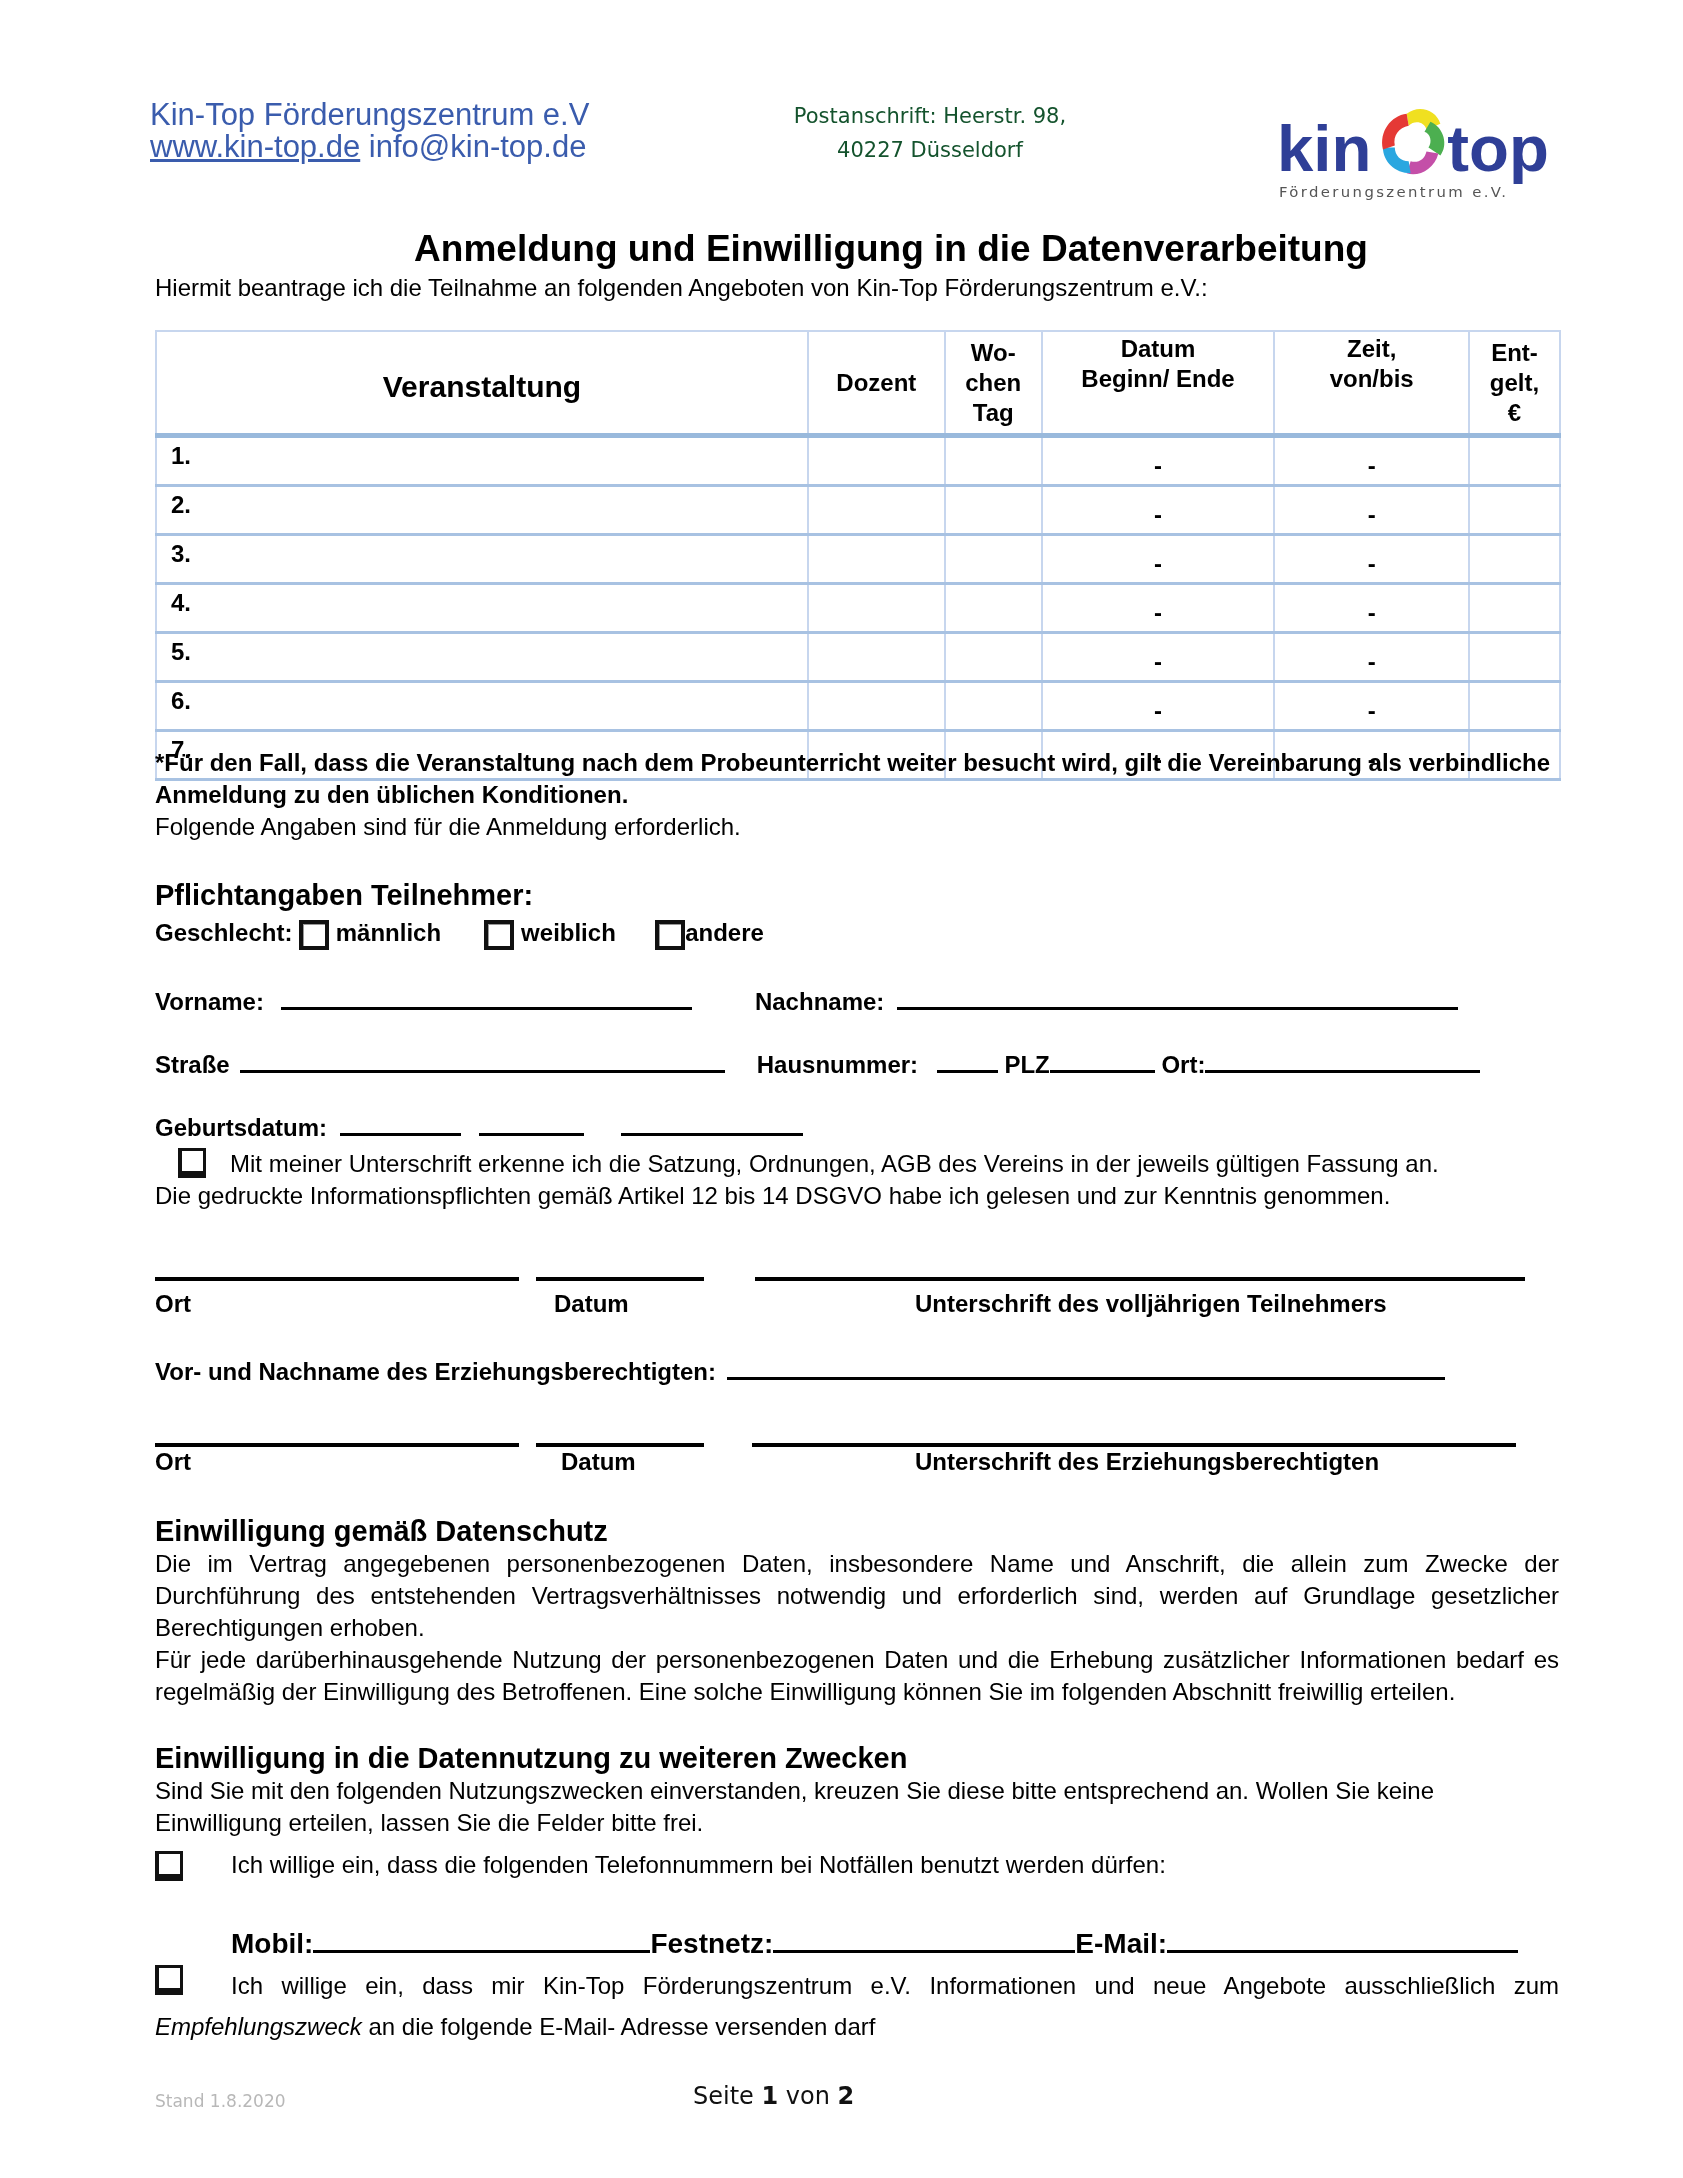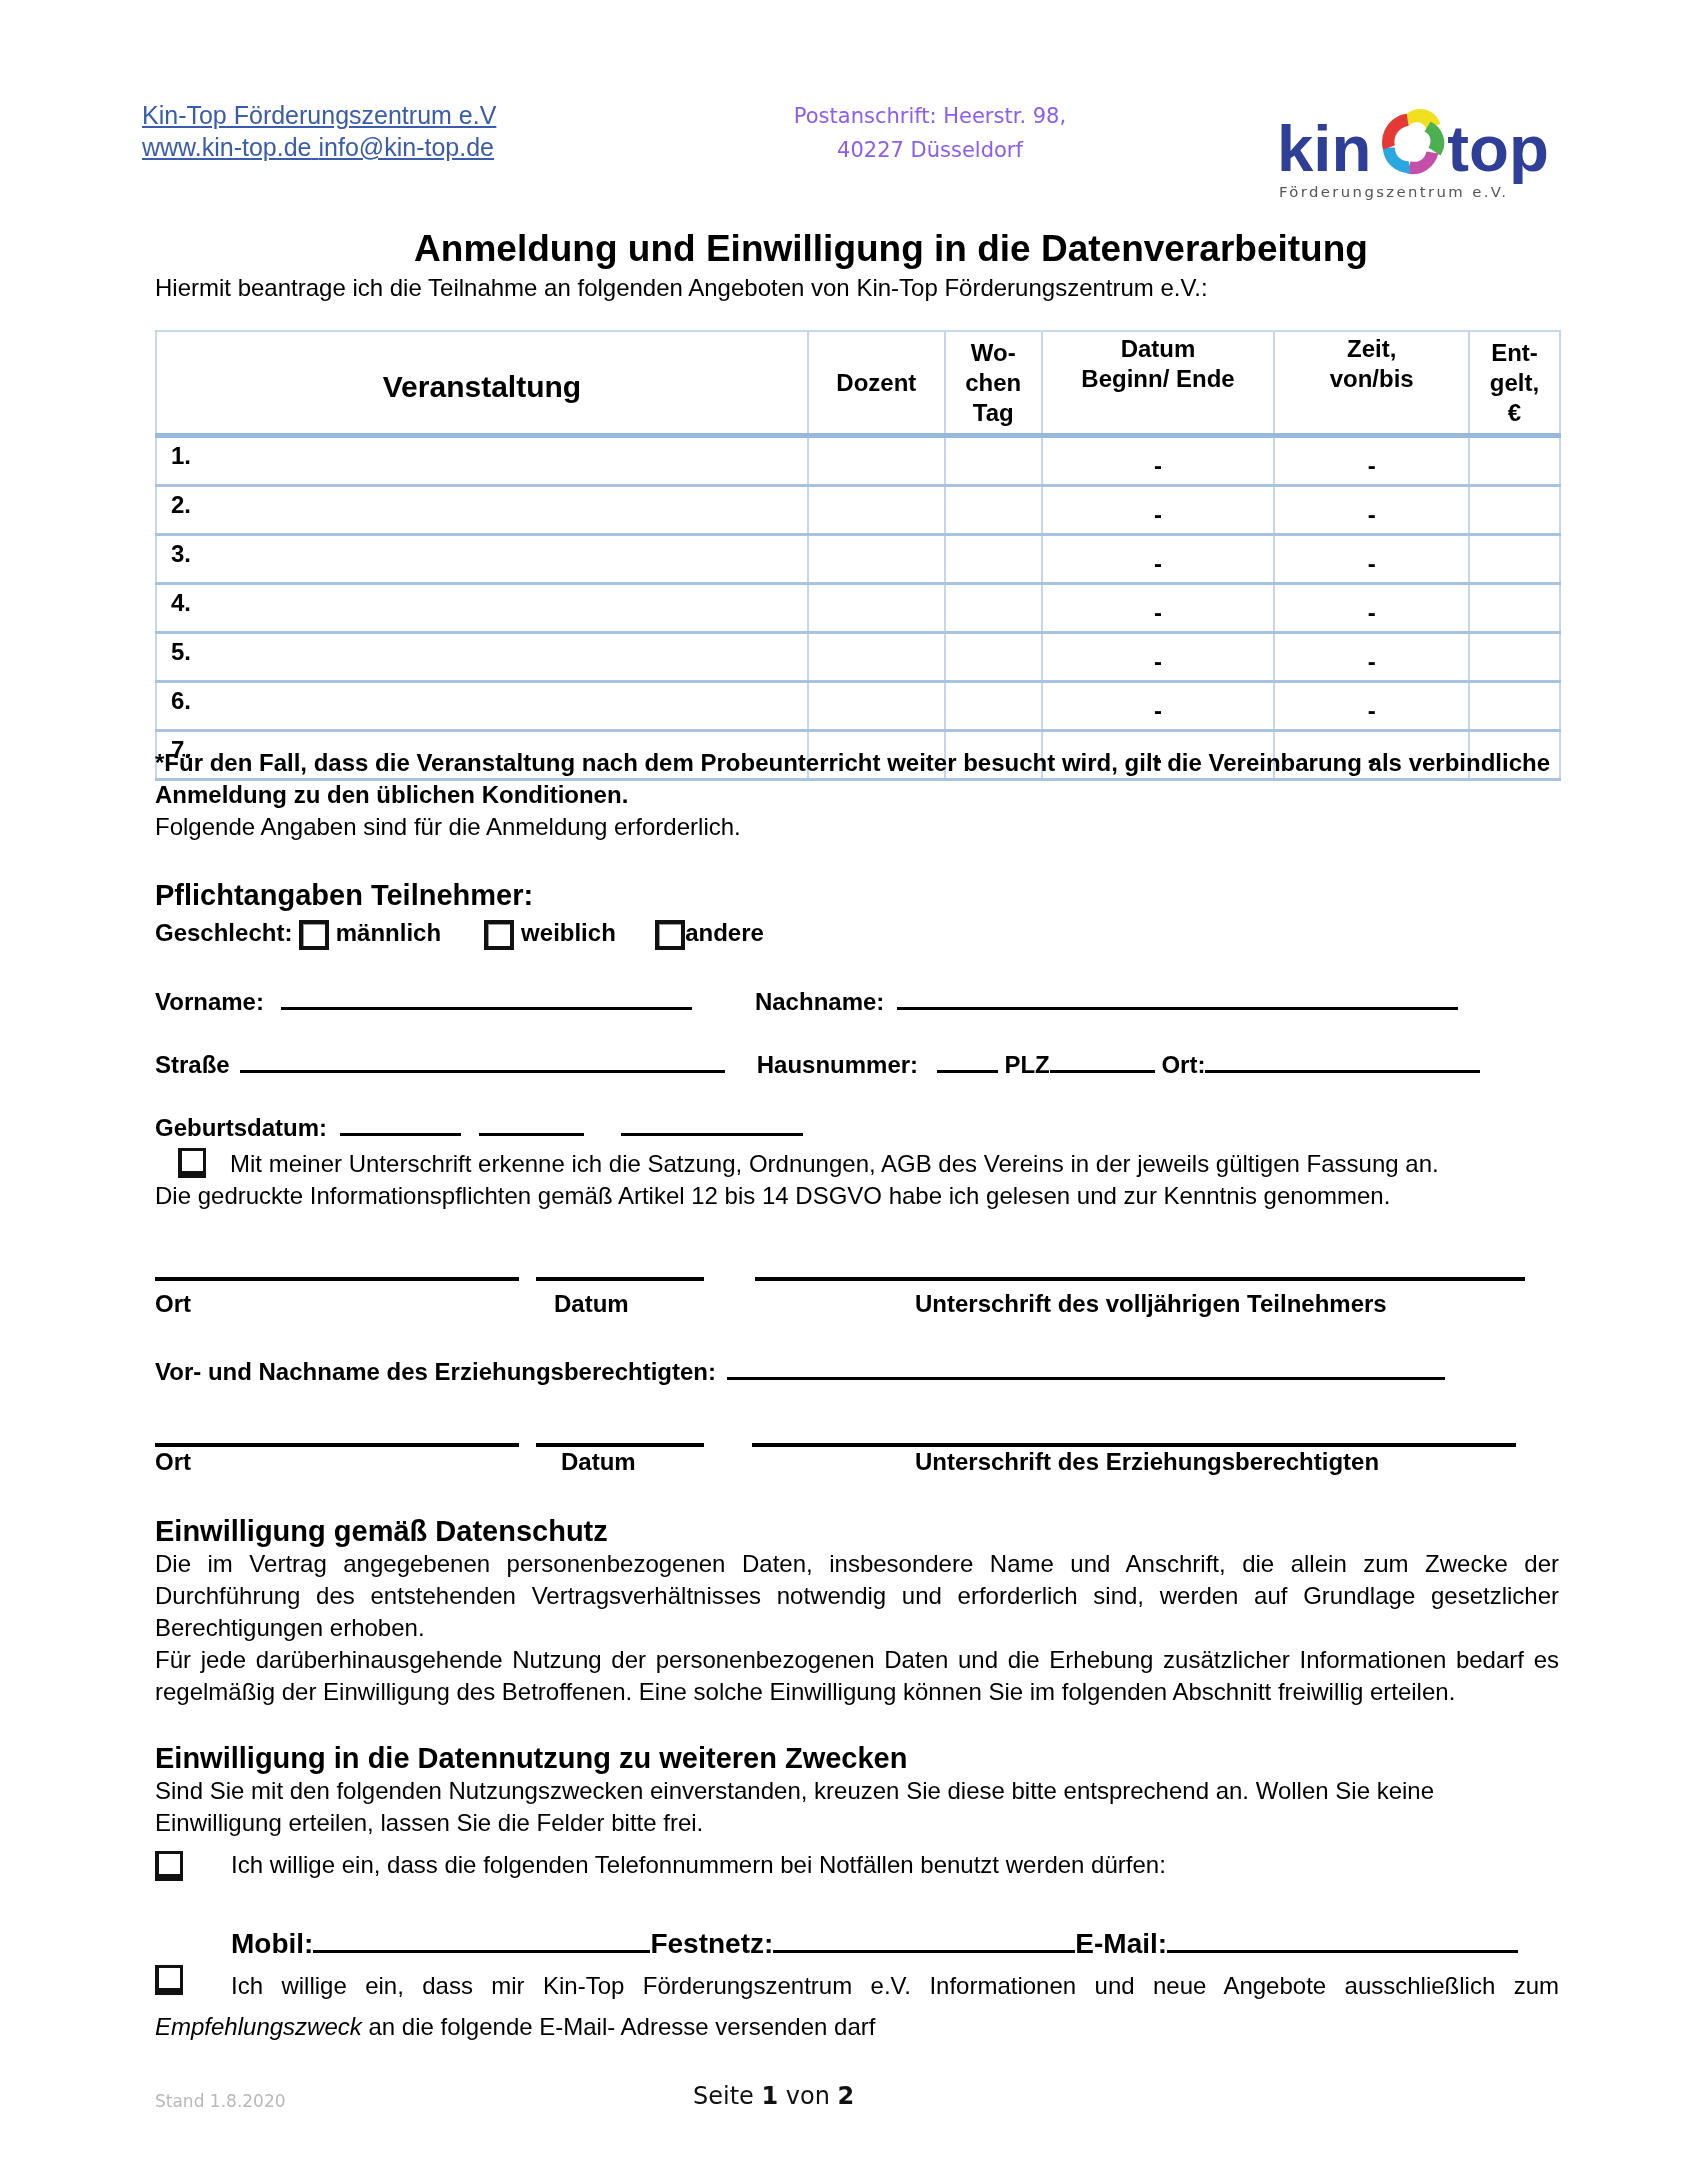--- a/index.html
+++ b/index.html
@@ -1,21 +1,21 @@
 <!DOCTYPE html>
 <html><head>
 <meta charset="utf-8">
 <style>
   html, body { margin:0; padding:0; background:#ffffff; }
   body { width:1683px; height:2178px; position:relative; overflow:hidden;
          font-family:"Liberation Sans", sans-serif; color:#000; }
   .abs { position:absolute; }
-  .org { left:142px; top:99px; font-size:25px; line-height:32px; color:#3a5cad;text-decoration:underline; }
+  .org { left:150px; top:99px; font-size:31px; line-height:32px; color:#3a5cad; }
   .org a { color:#3a5cad; text-decoration:underline; }
-  .post { left:752px; top:99px; width:356px; text-align:center; font-family:"DejaVu Sans", sans-serif; font-size:21px; line-height:34px; color:#8b5cf6; }
+  .post { left:752px; top:99px; width:356px; text-align:center; font-family:"DejaVu Sans", sans-serif; font-size:21px; line-height:34px; color:#14532d; }
   .logo { left:1277px; top:94px; width:297px; height:109px; }
   .title { left:0; width:1782px; top:228px; text-align:center; font-size:37px; font-weight:bold; }
   .intro { left:155px; top:274px; font-size:24px; }
   table.ev { position:absolute; left:155px; top:330px; width:1406px; border-collapse:collapse; }
   table.ev th, table.ev td { border:2px solid #c7d6ee; padding:0; font-size:24px; }
   table.ev th { font-weight:bold; text-align:center; vertical-align:middle; line-height:30px; height:93px; }
   table.ev thead tr { border-bottom:5px solid #99b9dc; }
   table.ev td { height:42px; vertical-align:top; font-weight:bold; }
   table.ev tbody tr { border-bottom:3px solid #a8c2e2; }
   table.ev td.num { padding-left:14px; padding-top:4px; }

